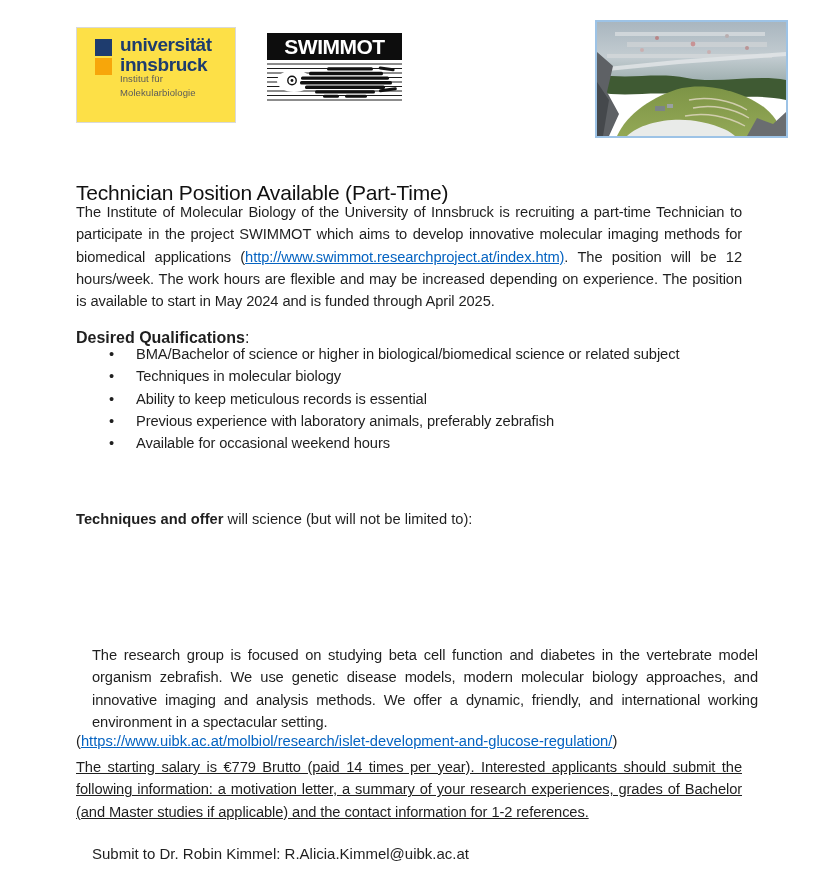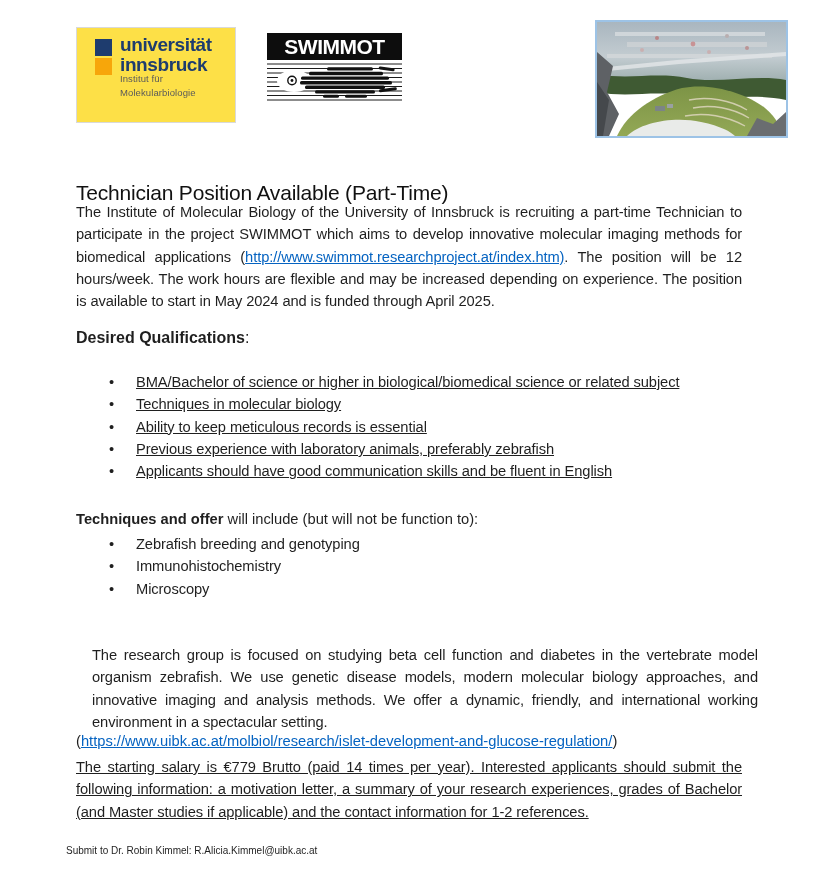--- a/index.html
+++ b/index.html
@@ -46,28 +46,28 @@
     position: absolute; top: 149px; left: 76px;
     font-size: 21px; font-weight: 400; color: #111; letter-spacing: -0.2px; margin-top: 32px;
   }
 
   .para {
     text-align: justify;
     font-size: 14.7px; line-height: 22.3px; letter-spacing: -0.1px;
   }
   .p-intro    { position: absolute; top: 201px; left: 76px; width: 666px; }
   .h-qual     { position: absolute; top: 329px; left: 76px; width: 666px; font-size: 16px; }
-  .ul-qual    { position: absolute; top: 371px; left: 76px; width: 666px; text-decoration: underline; }
+  .ul-qual    { position: absolute; top: 343px; left: 76px; width: 666px; }
   .h-tech     { position: absolute; top: 511px; left: 76px; width: 666px; font-size: 14.7px; }
   .ul-tech    { position: absolute; top: 533px; left: 76px; width: 666px; }
   .note-line  { position: absolute; top: 600px; left: 74px; width: 666px; font-size: 14.7px; }
   .p-research { position: absolute; top: 644px; left: 92px; width: 666px; }
   .link-line  { position: absolute; top: 733px; left: 76px; width: 700px; font-size: 14.7px; }
   .p-salary   { position: absolute; top: 756px; left: 76px; width: 666px; text-decoration: underline; }
-  .p-submit   { position: absolute; top: 845px; left: 66px; width: 666px; font-size: 10px; }
+  .p-submit   { position: absolute; top: 845px; left: 92px; width: 666px; font-size: 15px; }
 
   .bold { font-weight: 700; }
 
   ul.doc-list { list-style: none; }
   ul.doc-list li {
     position: relative;
     padding-left: 60px;
     font-size: 14.7px; line-height: 22.3px; letter-spacing: -0.1px;
   }
   ul.doc-list li::before {
@@ -193,30 +193,25 @@
 
   <div class="para p-intro"><span>The Institute of Molecular Biology of the University of Innsbruck is recruiting a part-time Technician to participate in the project SWIMMOT which aims to develop innovative molecular imaging methods for biomedical applications (</span><a class="doc-link">http://www.swimmot.researchproject.at/index.htm)</a><span>. The position will be 12 hours/week. The work hours are flexible and may be increased depending on experience. The position is available to start in May 2024 and is funded through April 2025.</span></div>
 
   <div class="h-qual"><span class="bold">Desired Qualifications</span><span>:</span></div>
 
   <ul class="doc-list ul-qual">
     <li>BMA/Bachelor of science or higher in biological/biomedical science or related subject</li>
     <li>Techniques in molecular biology</li>
     <li>Ability to keep meticulous records is essential</li>
     <li>Previous experience with laboratory animals, preferably zebrafish</li>
-    <li>Applicants should have good communication skills and be fluent in English</li>
+    <li>Available for occasional weekend hours</li>
   </ul>
 
-  <div class="h-tech"><span class="bold">Techniques and offer</span><span> will include (but will not be function to):</span></div>
-
-  <ul class="doc-list ul-tech">
-    <li>Zebrafish breeding and genotyping</li>
-    <li>Immunohistochemistry</li>
-    <li>Microscopy</li>
-  </ul>
+  <div class="h-tech"><span class="bold">Techniques and offer</span><span> will science (but will not be limited to):</span></div>
+
 
 
   <div class="para p-research">The research group is focused on studying beta cell function and diabetes in the vertebrate model organism zebrafish. We use genetic disease models, modern molecular biology approaches, and innovative imaging and analysis methods. We offer a dynamic, friendly, and international working environment in a spectacular setting.</div>
   <div class="link-line"><span>(</span><a class="doc-link">https://www.uibk.ac.at/molbiol/research/islet-development-and-glucose-regulation/</a><span>)</span></div>
 
   <div class="para p-salary">The starting salary is €779 Brutto (paid 14 times per year). Interested applicants should submit the following information: a motivation letter, a summary of your research experiences, grades of Bachelor (and Master studies if applicable) and the contact information for 1-2 references.</div>
 
   <div class="p-submit">Submit to Dr. Robin Kimmel: R.Alicia.Kimmel@uibk.ac.at</div>
 
 </div>

